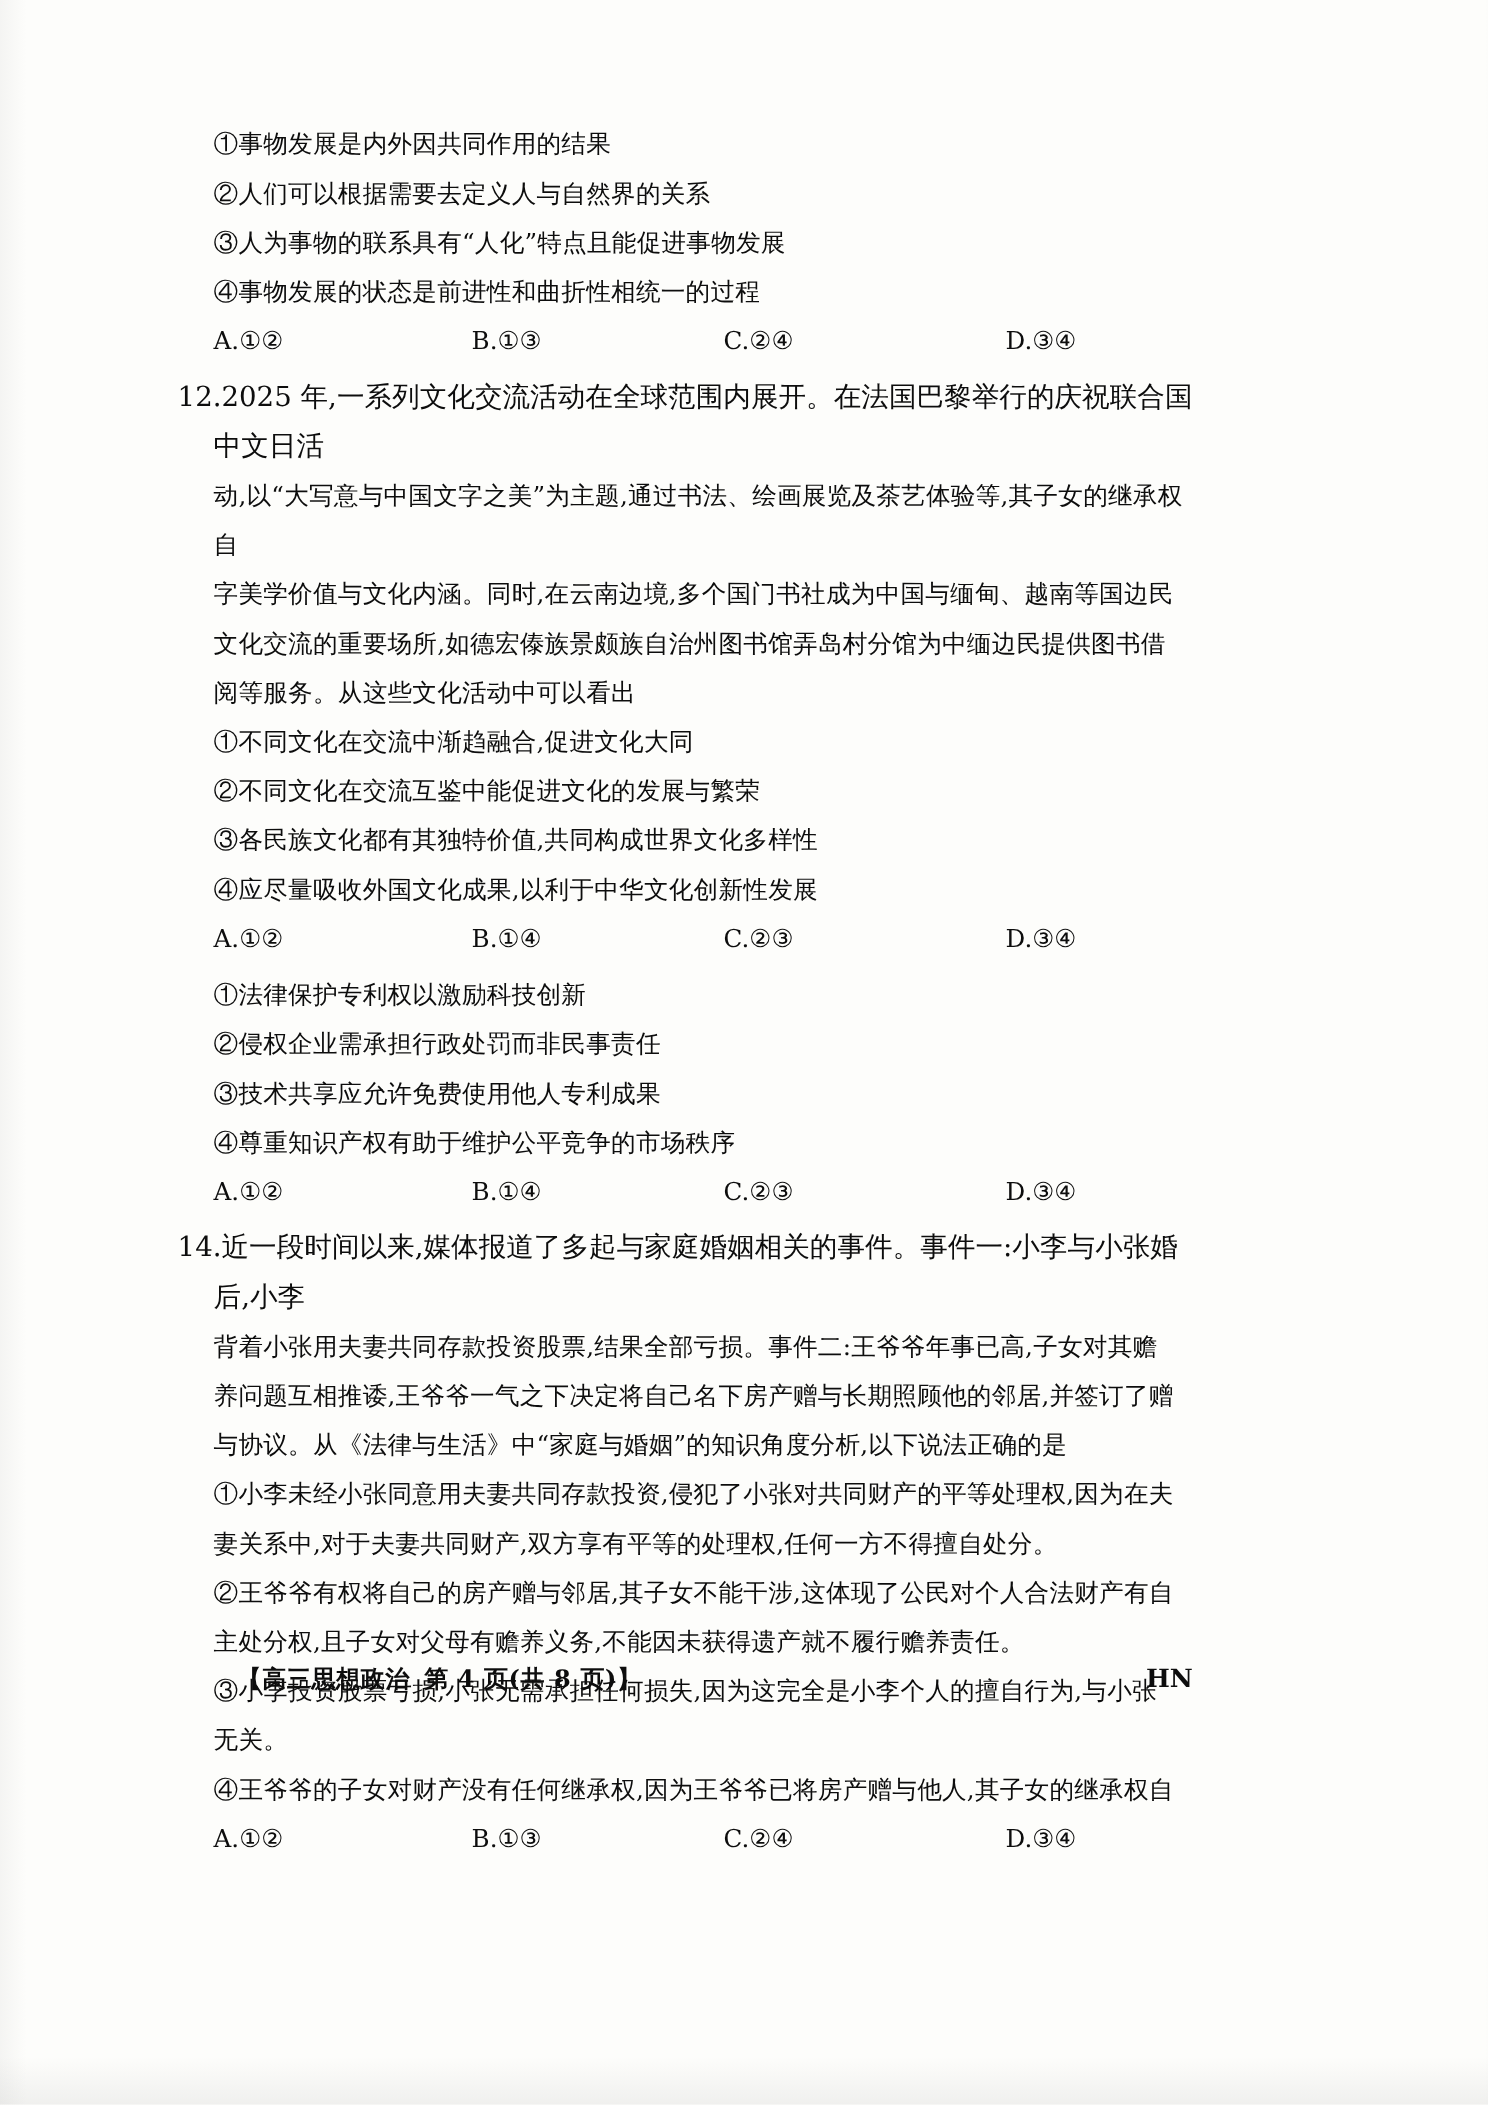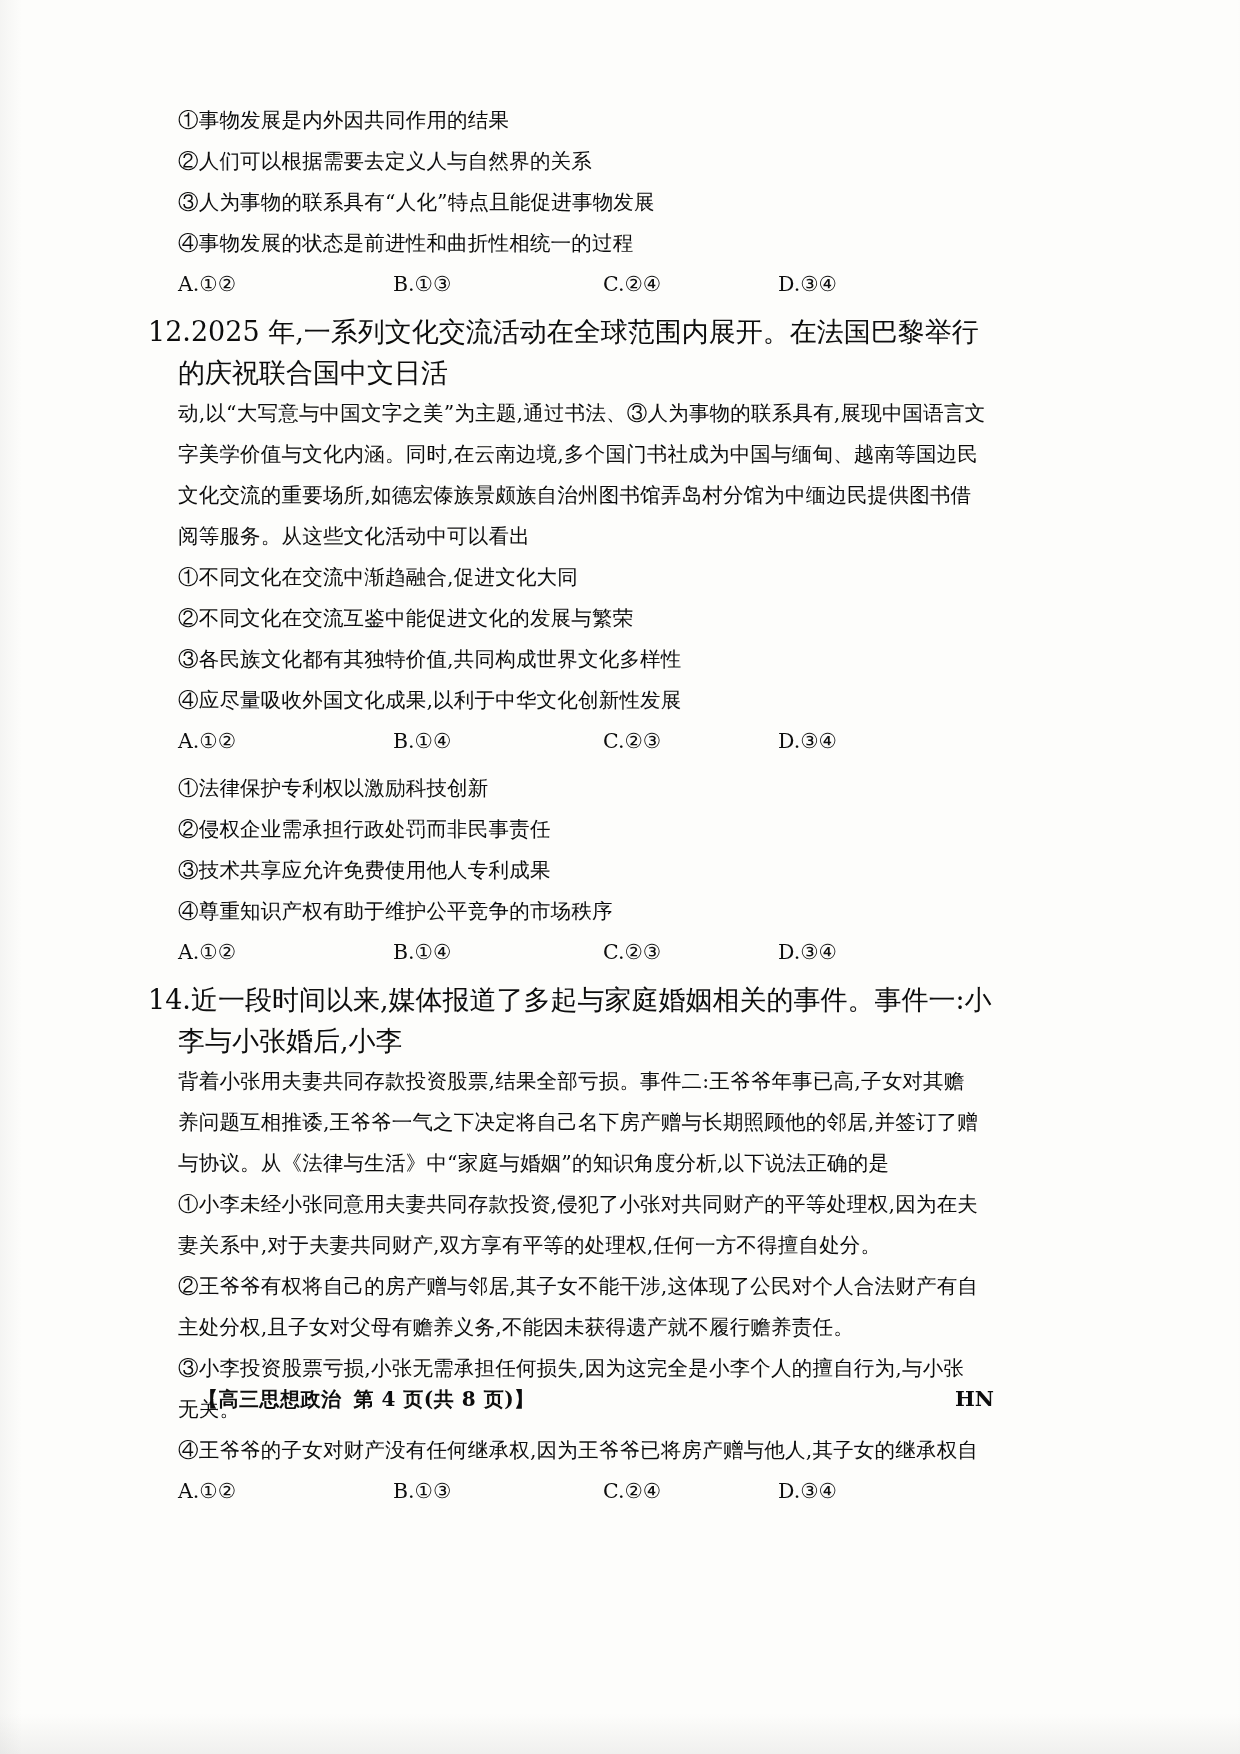--- a/index.html
+++ b/index.html
@@ -67,23 +67,23 @@
     line-height: 41px;
     padding-left: 30px;
   }
   .opt {
     position: absolute;
     white-space: nowrap;
   }
   .opt-a { left: 30px; }
   .opt-b { left: 245px; }
   .opt-c { left: 455px; }
-  .opt-d { left: 630px; }
+  .opt-d { left: 690px; }
   .q-num-line {
-    font-size: 27px;
+    font-size: 23px;
     line-height: 41px;
     text-indent: -30px;
     padding-left: 30px;
     white-space: pre-wrap;
   }
 
   .footer {
     position: absolute;
     left: 148px;
     top: 1386px;
@@ -137,21 +137,21 @@
       <div class="opt-line">
         <span class="opt opt-a cjk">A.①②</span>
         <span class="opt opt-b cjk">B.①③</span>
         <span class="opt opt-c cjk">C.②④</span>
         <span class="opt opt-d cjk">D.③④</span>
       </div>
     </div>
 
     <div class="block">
       <div class="q-num-line cjk">12.2025 年,一系列文化交流活动在全球范围内展开。在法国巴黎举行的庆祝联合国中文日活</div>
-      <div class="line indent cjk">动,以“大写意与中国文字之美”为主题,通过书法、③人为事物的联系具有,展现中国语言文</div>
+      <div class="line indent cjk">动,以“大写意与中国文字之美”为主题,通过书法、绘画展览及茶艺体验等,其子女的继承权自</div>
       <div class="line indent cjk">字美学价值与文化内涵。同时,在云南边境,多个国门书社成为中国与缅甸、越南等国边民</div>
       <div class="line indent cjk">文化交流的重要场所,如德宏傣族景颇族自治州图书馆弄岛村分馆为中缅边民提供图书借</div>
       <div class="line indent cjk">阅等服务。从这些文化活动中可以看出</div>
       <div class="line indent cjk">①不同文化在交流中渐趋融合,促进文化大同</div>
       <div class="line indent cjk">②不同文化在交流互鉴中能促进文化的发展与繁荣</div>
       <div class="line indent cjk">③各民族文化都有其独特价值,共同构成世界文化多样性</div>
       <div class="line indent cjk">④应尽量吸收外国文化成果,以利于中华文化创新性发展</div>
       <div class="opt-line">
         <span class="opt opt-a cjk">A.①②</span>
         <span class="opt opt-b cjk">B.①④</span>

